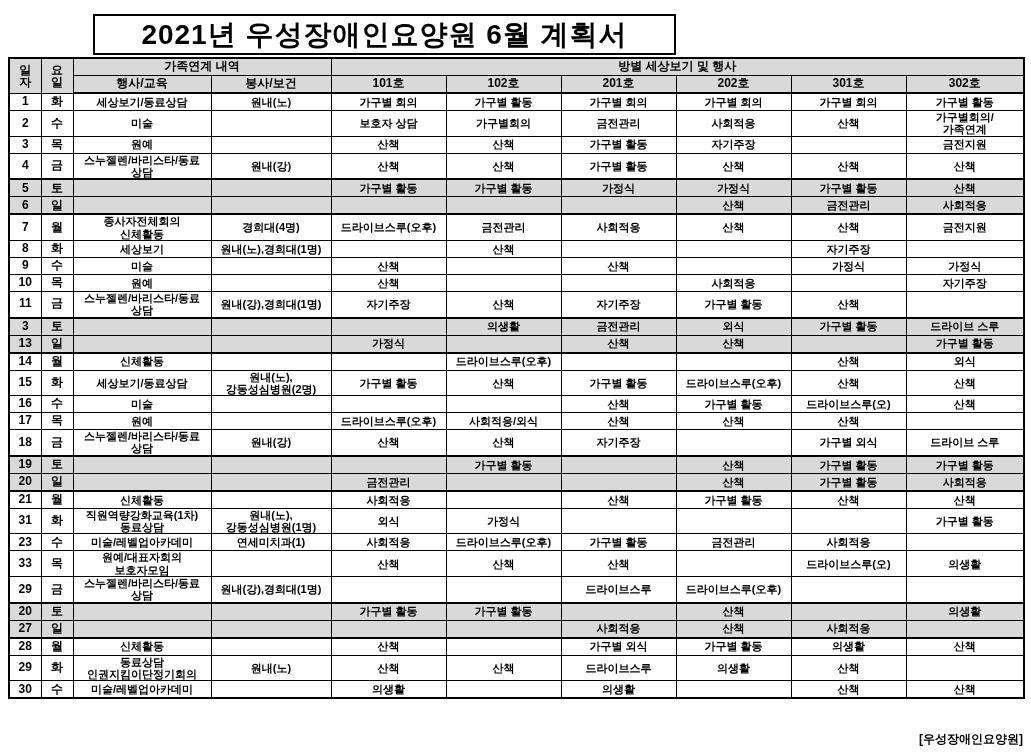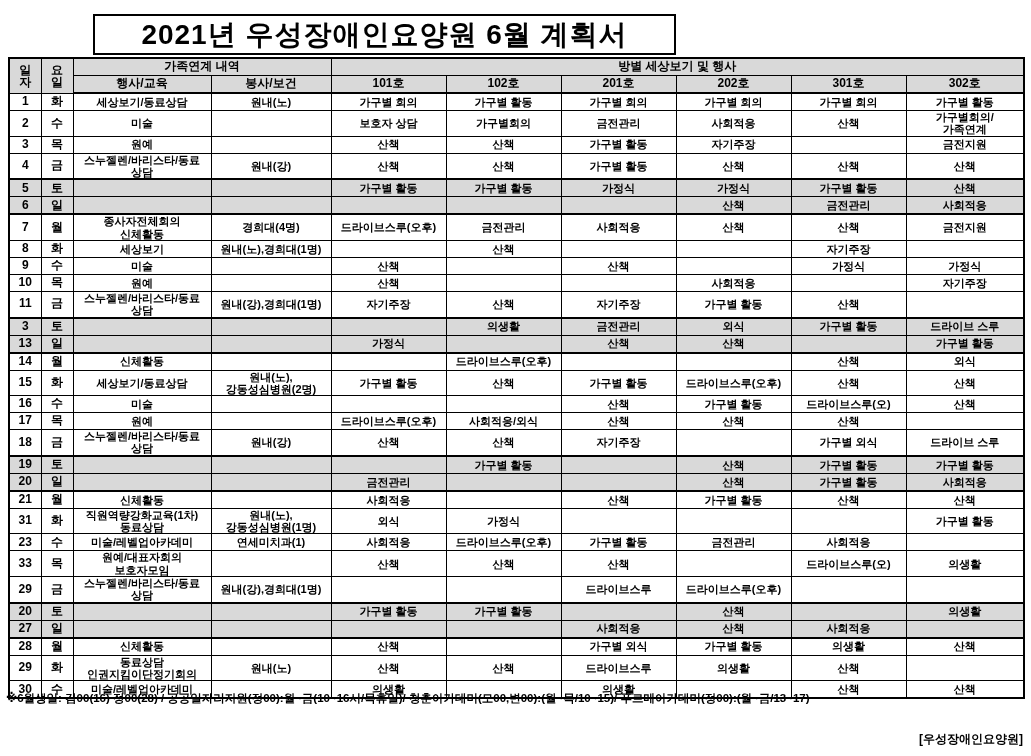--- a/index.html
+++ b/index.html
@@ -450,16 +450,15 @@
     <td></td>
     <td>의생활</td>
     <td></td>
     <td>산책</td>
     <td>산책</td>
   </tr>
     </tbody>
 </table>
 
 <div class="notes">
-  <div>※6월생일: 김00(16) 정00(28) / 공공일자리지원(정00):월~금(10~16시/목휴일)/ 청춘아카데미(모00,변00):(월~목/10~15)/  푸르메아카데미(정00):(월~금/13~17)</div>
 </div>
 
 <div class="signature">[우성장애인요양원]</div>
 
 </body></html>

